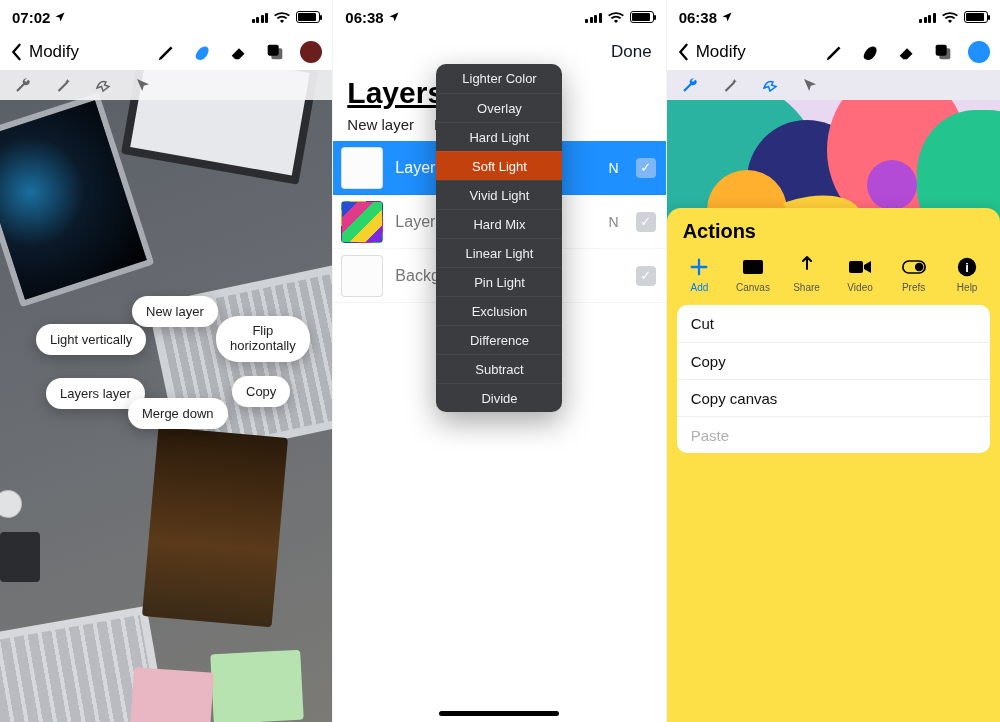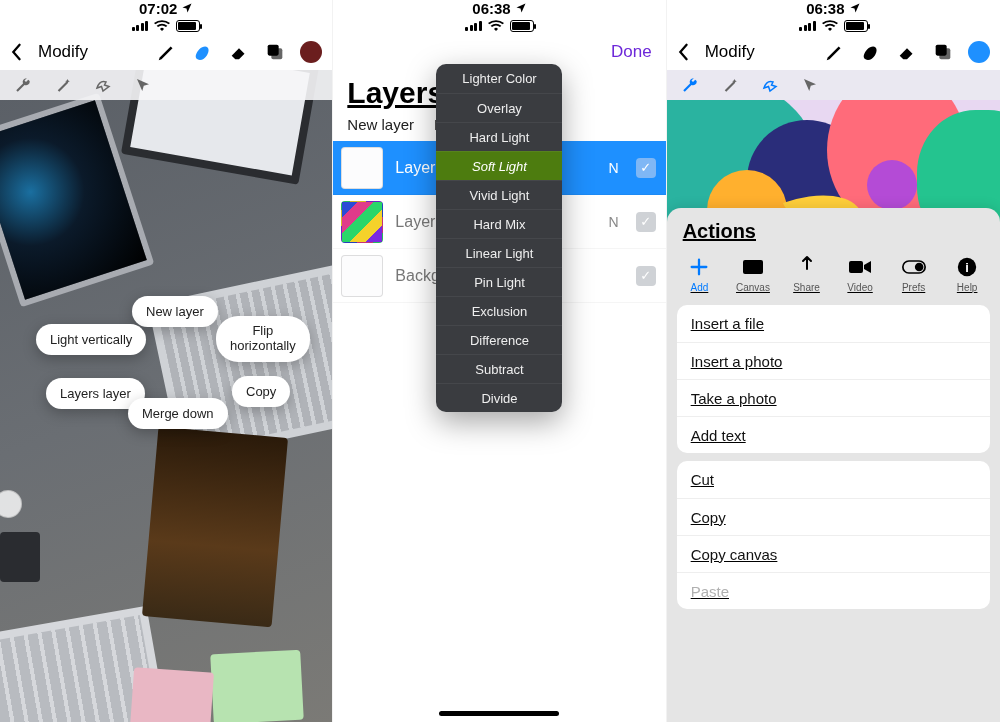--- a/index.html
+++ b/index.html
@@ -2,35 +2,35 @@
 <html><head>
 <meta charset="utf-8">
 <style>
   * { box-sizing: border-box; margin: 0; padding: 0; font-family: -apple-system, Helvetica, Arial, sans-serif; }
   html, body { width: 1000px; height: 722px; overflow: hidden; background: #fff; }
   .triptych { display: flex; width: 1000px; height: 722px; }
   .phone { position: relative; width: 333.33px; height: 722px; background: #fff; overflow: hidden; border-right: 1px solid rgba(0,0,0,0.05); }
   .phone:last-child { border-right: none; }
 
   
-  .statusbar { position: absolute; top:0; left:0; right:0; height: 34px; display:flex; align-items:center; justify-content:space-between; padding: 0 12px; font-size: 15px; font-weight: 600; color:#000; z-index: 50; flex-direction: column; }
+  .statusbar { position: absolute; top:0; left:0; right:0; height: 34px; display:flex; align-items:center; justify-content:space-between; padding: 0 12px; font-size: 15px; font-weight: 600; color:#000; z-index: 50; }
   .statusbar .left { display:flex; align-items:center; gap:4px; }
   .statusbar .right { display:flex; align-items:center; gap:6px; }
   .sig-bars { display:inline-flex; align-items:flex-end; gap:1.5px; height:11px;}
   .sig-bars span { width:3px; background:#000; border-radius:1px;}
   .sig-bars span:nth-child(1){height:4px;} .sig-bars span:nth-child(2){height:6px;}
   .sig-bars span:nth-child(3){height:8px;} .sig-bars span:nth-child(4){height:10px;}
   .battery { width:24px;height:12px;border:1px solid #000;border-radius:3px;position:relative;}
   .battery::after{content:"";position:absolute;right:-3px;top:3px;width:2px;height:5px;background:#000;border-radius:1px;}
   .battery .fill{position:absolute;left:1px;top:1px;bottom:1px;width:18px;background:#000;border-radius:1px;}
   .loc-arrow{display:inline-block;transform:rotate(0deg);}
 
   
   .navbar { position:absolute; top:34px; left:0; right:0; height:36px; display:flex; align-items:center; justify-content:space-between; padding:0 10px; background:#fff; z-index:40;}
-  .navbar .navleft { display:flex; align-items:center; gap:16px; font-size:17px;}
+  .navbar .navleft { display:flex; align-items:center; gap:7px; font-size:17px;}
   .chev-left{width:12px;height:18px;}
   .nav-icons { display:flex; align-items:center; gap:14px; }
   .ico { width:22px; height:22px; display:flex; align-items:center; justify-content:center;}
   .swatch { width:22px;height:22px;border-radius:50%; }
 
   
   .toolbar2 { position:absolute; top:70px; left:0; right:0; height:30px; display:flex; align-items:center; gap:22px; padding:0 14px; background:rgba(246,246,248,0.9); z-index:39;}
   .toolbar2 .t-ico{ width:18px;height:18px; color:#555;}
   .toolbar2 .t-ico.active{ color:#007aff;}
 
@@ -50,54 +50,54 @@
   .charger{left:0;bottom:140px;width:40px;height:50px;background:#2a2c30;}
   .hand-circle{position:absolute;left:-6px;top:420px;width:28px;height:28px;border-radius:50%;background:rgba(255,255,255,0.8);border:1px solid rgba(0,0,0,0.15);}
 
   
   .radial{position:absolute; z-index:45;}
   .chip{position:absolute;background:#fff;border-radius:22px;padding:8px 14px;font-size:13px;color:#222;box-shadow:0 4px 14px rgba(0,0,0,0.25);white-space:nowrap; text-align:center;}
 
   
   .p2-body{position:absolute;top:34px;left:0;right:0;bottom:0;background:#fff;}
   .p2-nav{height:36px;display:flex;align-items:center;justify-content:flex-end;padding:0 14px;}
-  .done-link{color:#6d28d9;font-size:17px;}
+  .done-link{color:#0f172a;font-size:17px;}
   .p2-title{font-size:30px;font-weight:700;padding:6px 14px 2px;text-decoration:underline;}
   .p2-sub{display:flex;gap:20px;padding:4px 14px 8px;font-size:15px;color:#222;}
   .layer-row{display:flex;align-items:center;height:54px;padding:0 10px 0 8px;gap:12px;font-size:16px;border-bottom:1px solid rgba(0,0,0,0.04);}
   .layer-row.selected{background:#1e90ff;color:#fff;}
   .layer-thumb{width:42px;height:42px;border-radius:4px;border:1px solid rgba(0,0,0,0.12);background:#fff;flex-shrink:0;}
   .layer-name{flex:1; color:#777;}
   .layer-row.selected .layer-name{color:#fff;}
   .blend-letter{width:20px;text-align:center;color:#888;font-size:14px;}
   .layer-row.selected .blend-letter{color:#fff;}
   .layer-check{width:20px;height:20px;border-radius:4px;background:#cfd2d6;display:flex;align-items:center;justify-content:center;color:#fff;font-size:13px;}
   .layer-row.selected .layer-check{background:#7fb7f5;}
   .thumb-art{background:linear-gradient(135deg,#2a4bd6 0 20%,#e03a8a 20% 40%,#2ad66a 40% 60%,#f5d22a 60% 80%,#7a2ae0 80% 100%);}
   .thumb-blank{background:#fcfcfd;}
   .home-ind{position:absolute;bottom:6px;left:50%;transform:translateX(-50%);width:120px;height:5px;border-radius:3px;background:#000;}
 
   
   .blend-menu{position:absolute;left:50%;transform:translateX(-50%);top:64px;width:126px;background:#3a3c40;border-radius:10px;overflow:hidden;z-index:60;box-shadow:0 10px 30px rgba(0,0,0,0.35);}
   .blend-item{height:29px;display:flex;align-items:center;justify-content:center;color:#eee;font-size:13px;border-top:1px solid rgba(255,255,255,0.06);}
   .blend-item:first-child{border-top:none;}
-  .blend-item.sel{background:#4d7c0f;color:#fff;position:relative;font-style:italic;}
+  .blend-item.sel{background:#c2410c;color:#fff;position:relative;}
   .blend-pointer{position:absolute;left:50%;top:163px;transform:translate(47px,-50%) rotate(45deg);width:14px;height:14px;background:#1e90ff;z-index:59;}
 
   
   .canvas3{position:absolute;top:100px;left:0;right:0;height:150px;overflow:hidden;background:#e8d8f2;}
   .blob{position:absolute;border-radius:50%;}
   .b-a{left:-30px;top:-20px;width:180px;height:160px;background:#2ab3a0;border-radius:40% 60% 55% 45%;}
   .b-b{left:80px;top:20px;width:120px;height:120px;background:#2a2d7a;border-radius:55%;}
   .b-c{left:160px;top:-30px;width:140px;height:160px;background:#ff6b7a;border-radius:50%;}
   .b-d{left:250px;top:10px;width:130px;height:140px;background:#24c48f;border-radius:45%;}
   .b-e{left:40px;top:70px;width:80px;height:80px;background:#ffb02e;border-radius:50%;}
   .b-f{left:200px;top:60px;width:50px;height:50px;background:#b44bd6;border-radius:50%;}
   .leaf{position:absolute;left:120px;top:90px;width:70px;height:36px;background:#ffcf3a;border-radius:0 100% 0 100%;transform:rotate(-20deg);}
-  .sheet{position:absolute;left:0;right:0;bottom:0;top:208px;background:#e5e5e5;border-radius:14px 14px 0 0;z-index:45;box-shadow:0 -2px 12px rgba(0,0,0,0.1);text-decoration:underline;}
+  .sheet{position:absolute;left:0;right:0;bottom:0;top:208px;background:#fde047;border-radius:14px 14px 0 0;z-index:45;box-shadow:0 -2px 12px rgba(0,0,0,0.1);}
   .sheet-title{font-size:20px;font-weight:700;padding:12px 16px 6px;color:#000;}
   .act-tabs{display:flex;justify-content:space-around;padding:6px 6px 4px;}
   .act-tab{display:flex;flex-direction:column;align-items:center;gap:3px;width:50px;}
   .act-tab .ticon{width:24px;height:24px;display:flex;align-items:center;justify-content:center;color:#000;}
   .act-tab.active .ticon, .act-tab.active .tlabel{color:#007aff;}
   .act-tab .tlabel{font-size:10px;color:#555;}
   .list-group{margin:8px 10px 0;background:#fff;border-radius:10px;overflow:hidden;}
   .list-row{height:37px;display:flex;align-items:center;padding:0 14px;font-size:15px;color:#111;border-top:1px solid #eee;}
   .list-row:first-child{border-top:none;}
   .list-row.disabled{color:#b0b0b0;}
@@ -410,26 +410,20 @@
           <div class="act-tab">
             <div class="ticon">
               <svg width="22" height="22" viewBox="0 0 24 24">
                 <circle cx="12" cy="12" r="10" fill="currentColor"></circle>
                 <text x="12" y="17" text-anchor="middle" font-size="14" fill="#fff" font-family="Arial" font-weight="bold">i</text>
               </svg>
             </div>
             <div class="tlabel">Help</div>
           </div>
         </div>
-    <div class="list-group" id="grp1">
-          <div class="list-row">Insert a file</div>
-          <div class="list-row">Insert a photo</div>
-          <div class="list-row">Take a photo</div>
-          <div class="list-row">Add text</div>
-        </div>
     <div class="list-group" id="grp2">
           <div class="list-row">Cut</div>
           <div class="list-row">Copy</div>
           <div class="list-row">Copy canvas</div>
           <div class="list-row disabled">Paste</div>
         </div>
   </div>
 </div>
 
 </div>

